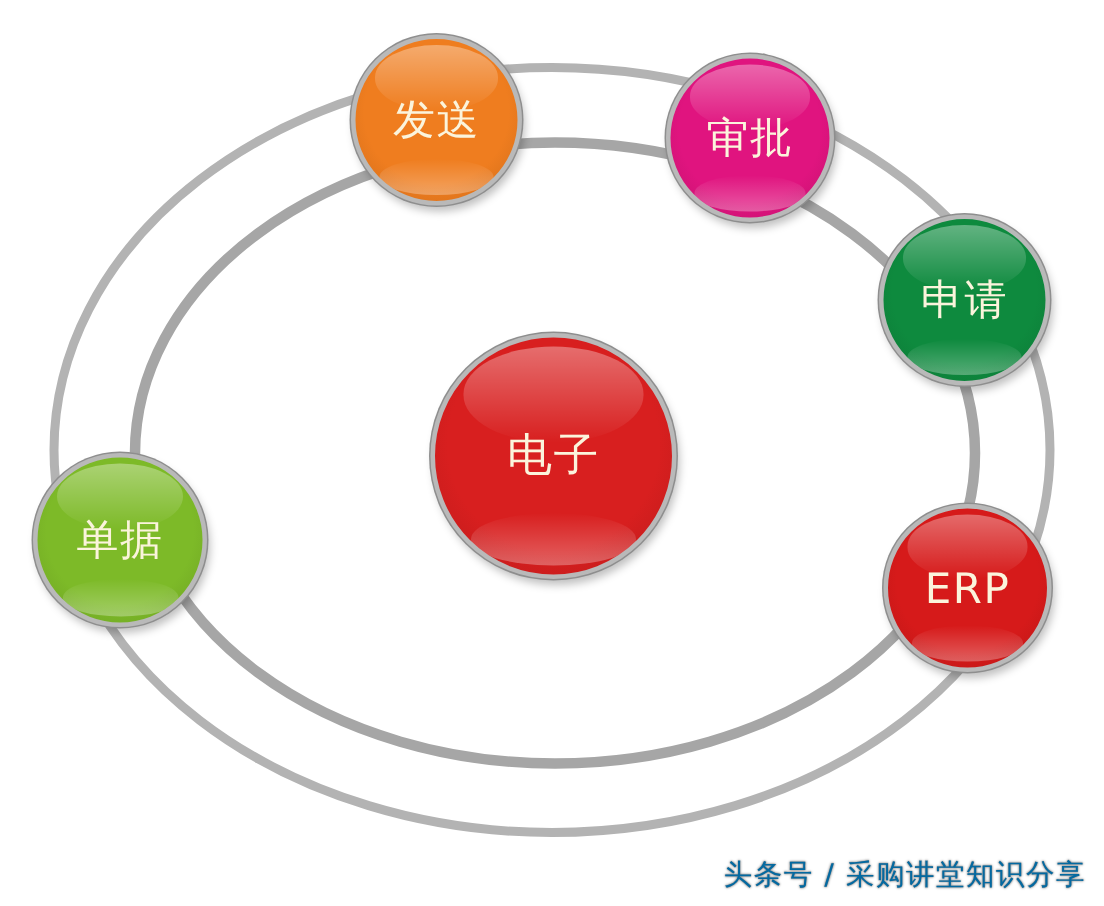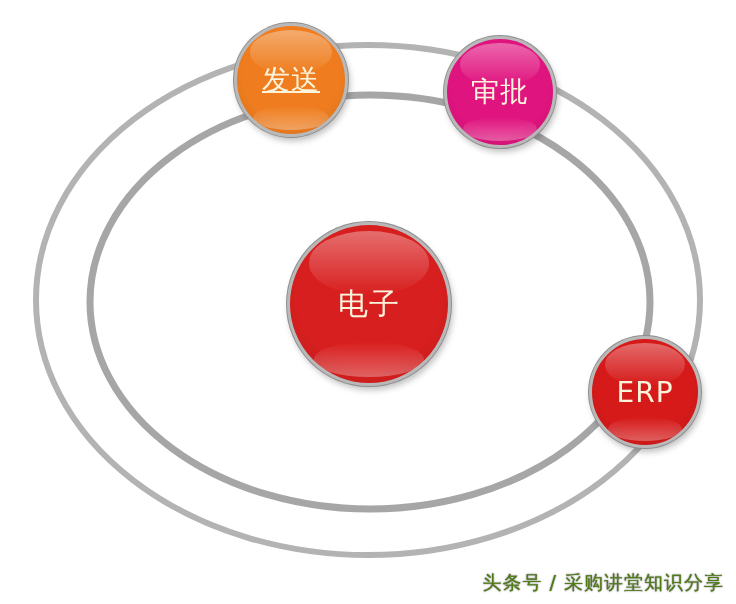--- a/index.html
+++ b/index.html
@@ -11,40 +11,46 @@
           border: 3px solid #b9b9b9;
           box-shadow: 0 0 0 1px #8e8e8e, 2px 4px 6px rgba(0,0,0,0.25);
           display: flex; align-items: center; justify-content: center;
           color: #fbf4dc; font-size: 28px; letter-spacing: 1px; overflow: hidden; }
   .node::before { content: ""; position: absolute; left: 12%; top: 4%; width: 76%; height: 40%;
           border-radius: 50%; background: linear-gradient(to bottom, rgba(255,255,255,0.35), rgba(255,255,255,0)); }
   .node::after { content: ""; position: absolute; left: 15%; bottom: 4%; width: 70%; height: 22%;
           border-radius: 50%; background: linear-gradient(to top, rgba(255,255,255,0.30), rgba(255,255,255,0)); }
   .node span { position: relative; z-index: 1; }
   .center-node { font-size: 30px; line-height: 40px; text-align: center; flex-direction: column; }
-  .watermark { position: absolute; right: 12px; bottom: 8px; font-size: 19px; color: #4d7c0f;
+  .watermark { position: absolute; right: 12px; bottom: 8px; font-size: 19px; color: #0369a1;
           text-shadow: 0 0 2px #888, 0 0 1px #666; letter-spacing: 1px; }
 </style>
 </head>
 <body>
 
 <div class="stage">
   <svg class="rings" width="736" height="604">
     <ellipse id="ring-outer" fill="none" stroke="#b3b3b3" stroke-width="6" cx="368" cy="300" rx="332" ry="255"></ellipse>
     <ellipse id="ring-inner" fill="none" stroke="#a6a6a6" stroke-width="7" cx="370" cy="302" rx="280" ry="207"></ellipse>
   </svg>
 
-  <div class="node" style="left: 234px; top: 23px; width: 114px; height: 114px; background: radial-gradient(circle at 50% 45%, rgb(239, 125, 31) 0%, rgb(239, 125, 31) 60%, rgba(0, 0, 0, 0.15) 100%), rgb(239, 125, 31); text-decoration: underline;">
+  <div class="node" style="left: 234px; top: 23px; width: 114px; height: 114px; background: radial-gradient(circle at 50% 45%, rgb(239, 125, 31) 0%, rgb(239, 125, 31) 60%, rgba(0, 0, 0, 0.15) 100%), rgb(239, 125, 31);">
       <span>发送</span>
     </div>
   <div class="node" style="left: 444px; top: 36px; width: 112px; height: 112px; background: radial-gradient(circle at 50% 45%, rgb(224, 20, 127) 0%, rgb(224, 20, 127) 60%, rgba(0, 0, 0, 0.15) 100%), rgb(224, 20, 127); font-family: Liberation Mono, monospace;">
       <span>审批</span>
     </div>
+  <div class="node" style="left: 586px; top: 143px; width: 114px; height: 114px; background: radial-gradient(circle at 50% 45%, rgb(14, 138, 62) 0%, rgb(14, 138, 62) 60%, rgba(0, 0, 0, 0.15) 100%), rgb(14, 138, 62);">
+      <span>申请</span>
+    </div>
   <div class="node" style="left: 589px; top: 336px; width: 112px; height: 112px; background: radial-gradient(circle at 50% 45%, rgb(214, 26, 26) 0%, rgb(214, 26, 26) 60%, rgba(0, 0, 0, 0.15) 100%), rgb(214, 26, 26);">
       <span>ERP</span>
+    </div>
+  <div class="node" style="left: 22px; top: 302px; width: 116px; height: 116px; background: radial-gradient(circle at 50% 45%, rgb(125, 186, 40) 0%, rgb(125, 186, 40) 60%, rgba(0, 0, 0, 0.15) 100%), rgb(125, 186, 40);">
+      <span>单据</span>
     </div>
 
   <div class="node center-node" id="center-node" style="left: 287px; top: 222px; width: 164px; height: 164px; background: radial-gradient(circle at 50% 45%, rgb(216, 31, 31) 0%, rgb(216, 31, 31) 60%, rgba(0, 0, 0, 0.15) 100%), rgb(216, 31, 31);">
     <span>电子</span>
   </div>
 
   <div class="watermark">头条号 / 采购讲堂知识分享</div>
 </div>
 
 </body></html>

